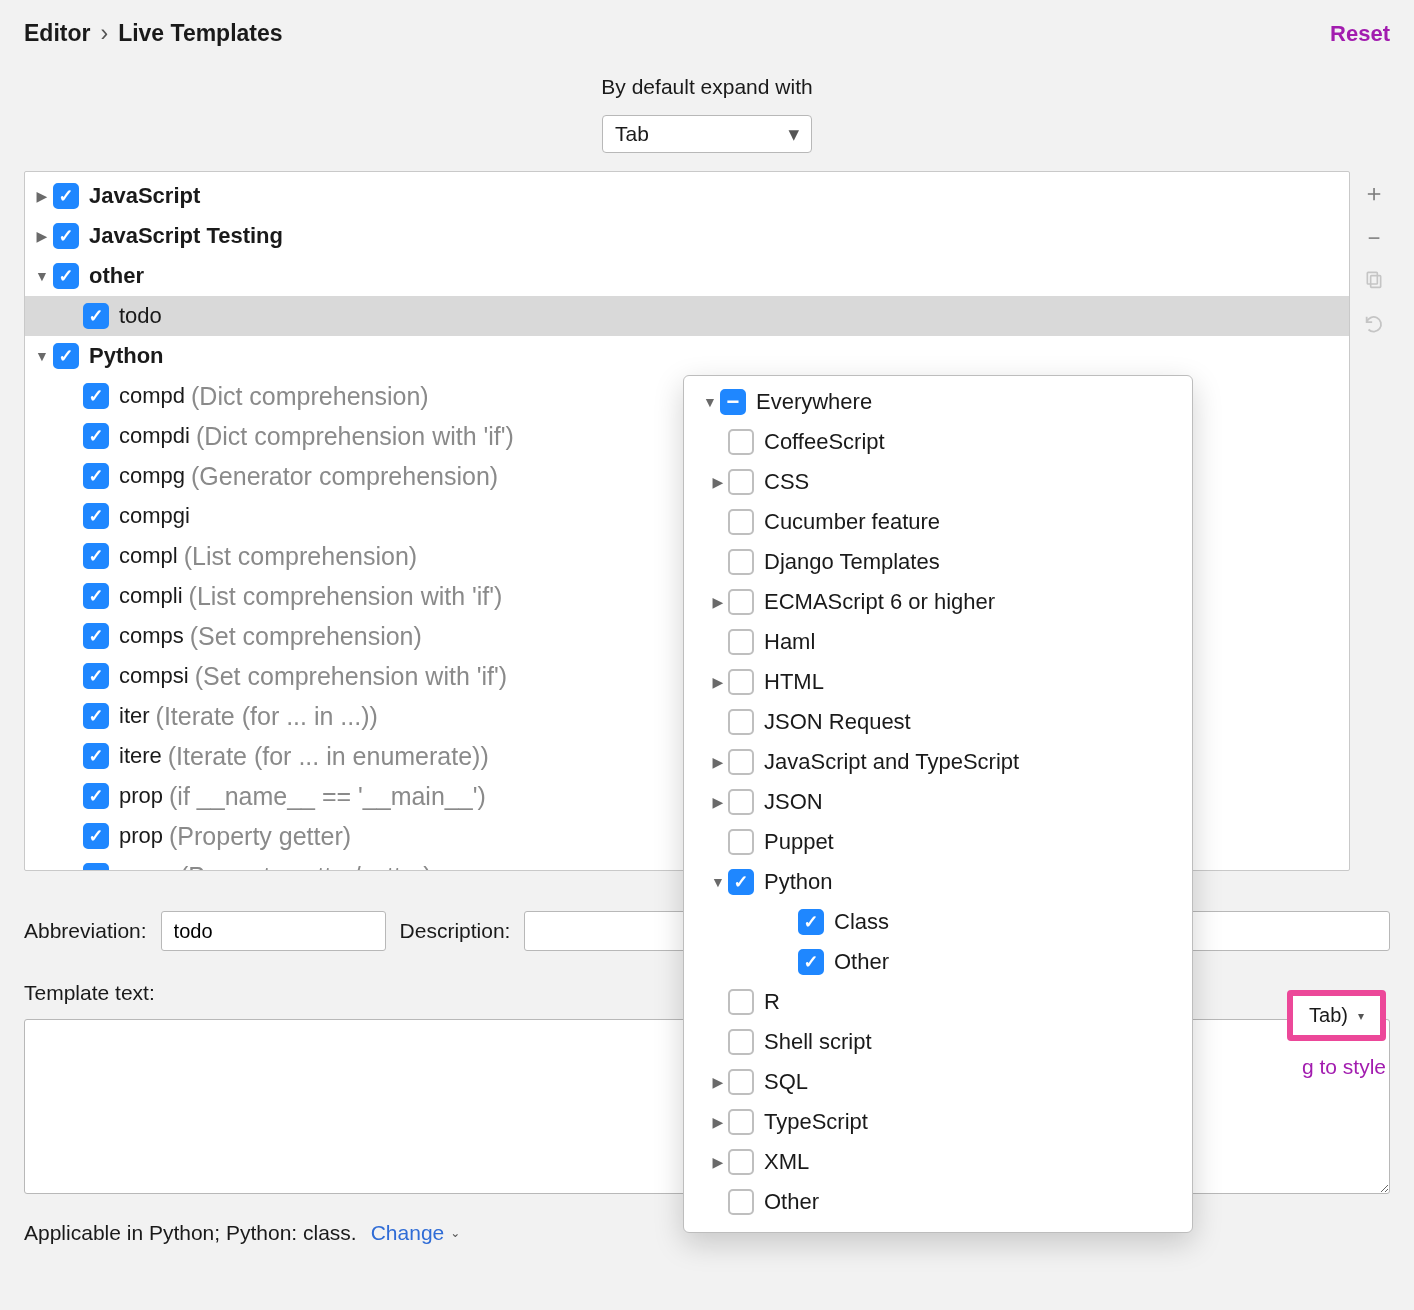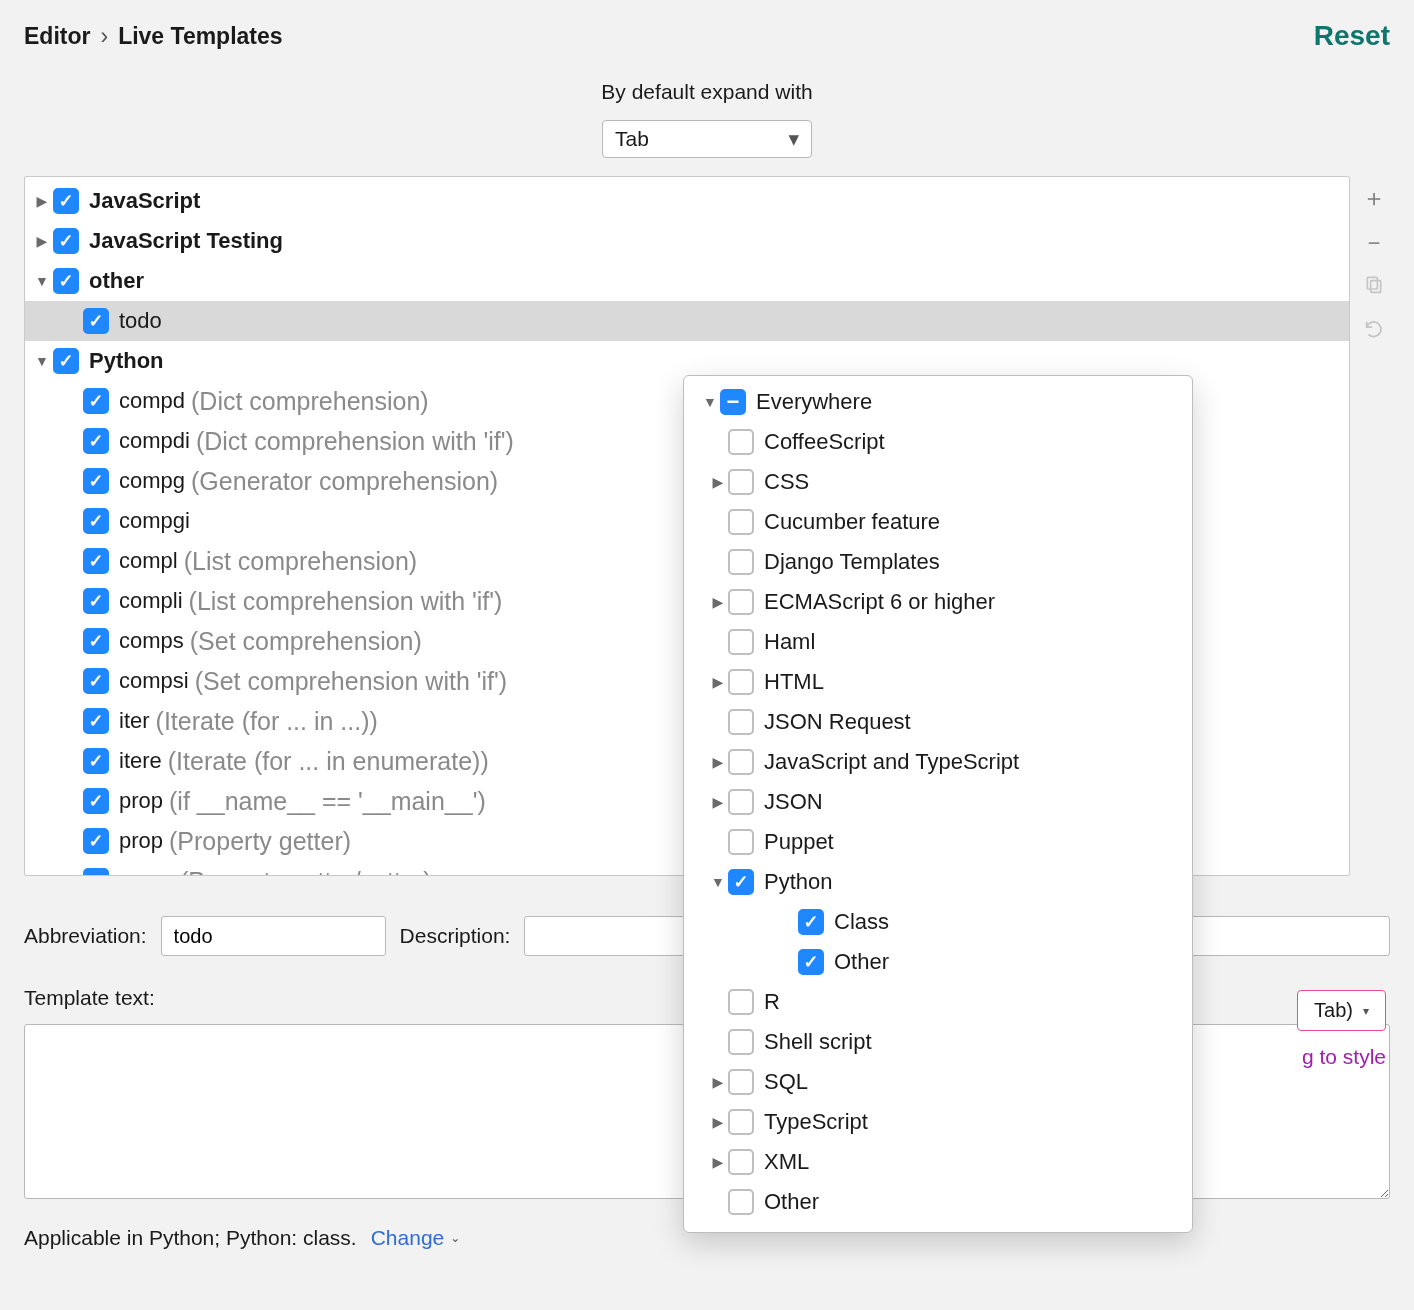--- a/index.html
+++ b/index.html
@@ -25,22 +25,22 @@
   }
   .breadcrumbs {
     display: flex;
     align-items: center;
     gap: 10px;
     font-size: 23px;
     font-weight: 600;
   }
   .crumb-sep { color: #555; font-weight: 400; }
   .reset-link {
-    color: #0f766e;
-    font-size: 28px;
+    color: #a21caf;
+    font-size: 22px;
     font-weight: 600;
     cursor: pointer;
   }
   .expand-row {
     display: flex;
     align-items: center;
     gap: 16px;
     margin-bottom: 18px;
     font-size: 21px;
     flex-direction: column;
@@ -164,21 +164,21 @@
     position: absolute;
     right: 28px;
     top: 990px;
     display: flex;
     flex-direction: column;
     gap: 14px;
     align-items: flex-end;
   }
   .pill {
     background: #fff;
-    border: 1px solid #ec4899;
+    border: 6px solid #ec4899;
     border-radius: 4px;
     padding: 8px 16px;
     display: inline-flex;
     align-items: center;
     gap: 10px;
     cursor: pointer;
     font-size: 20px;
   }
   .style-hint { font-size: 21px; color: #a21caf; }
   .applicable {

